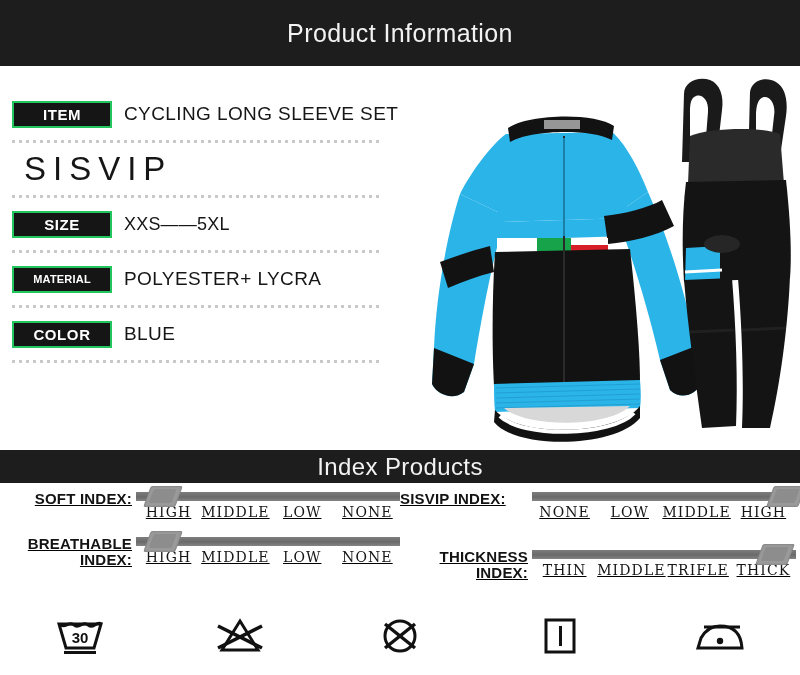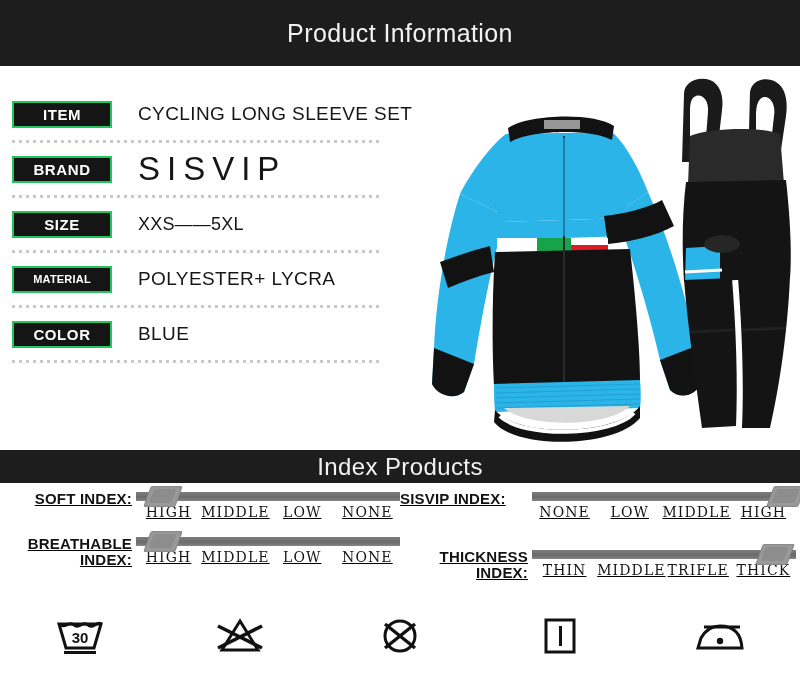--- a/index.html
+++ b/index.html
@@ -56,21 +56,21 @@
     font-size:15px;
     font-weight:600;
     letter-spacing:.6px;
     display:flex;
     align-items:center;
     justify-content:center;
     line-height:1;
   }
   .spec-label.tight{ font-size:11px; letter-spacing:.2px;text-align:center; }
   .spec-value{
-    margin-left:26px;
+    margin-left:12px;
     color:#161616;
     font-size:19px;
     letter-spacing:.4px;
     white-space:nowrap;
   }
   .spec-value.brand{
     font-size:33px;
     letter-spacing:7px;
     font-weight:400;
   }
@@ -196,21 +196,20 @@
 
   <div class="spec-list">
 
     <div class="spec-row">
       <div class="spec-label">ITEM</div>
       <div class="spec-value">CYCLING LONG SLEEVE SET</div>
     </div>
     <div class="dot-rule"></div>
 
     <div class="spec-row">
-      <div class="spec-label">BRAND</div>
       <div class="spec-value brand">SISVIP</div>
     </div>
     <div class="dot-rule"></div>
 
     <div class="spec-row">
       <div class="spec-label">SIZE</div>
       <div class="spec-value size">XXS——5XL</div>
     </div>
     <div class="dot-rule"></div>
 

